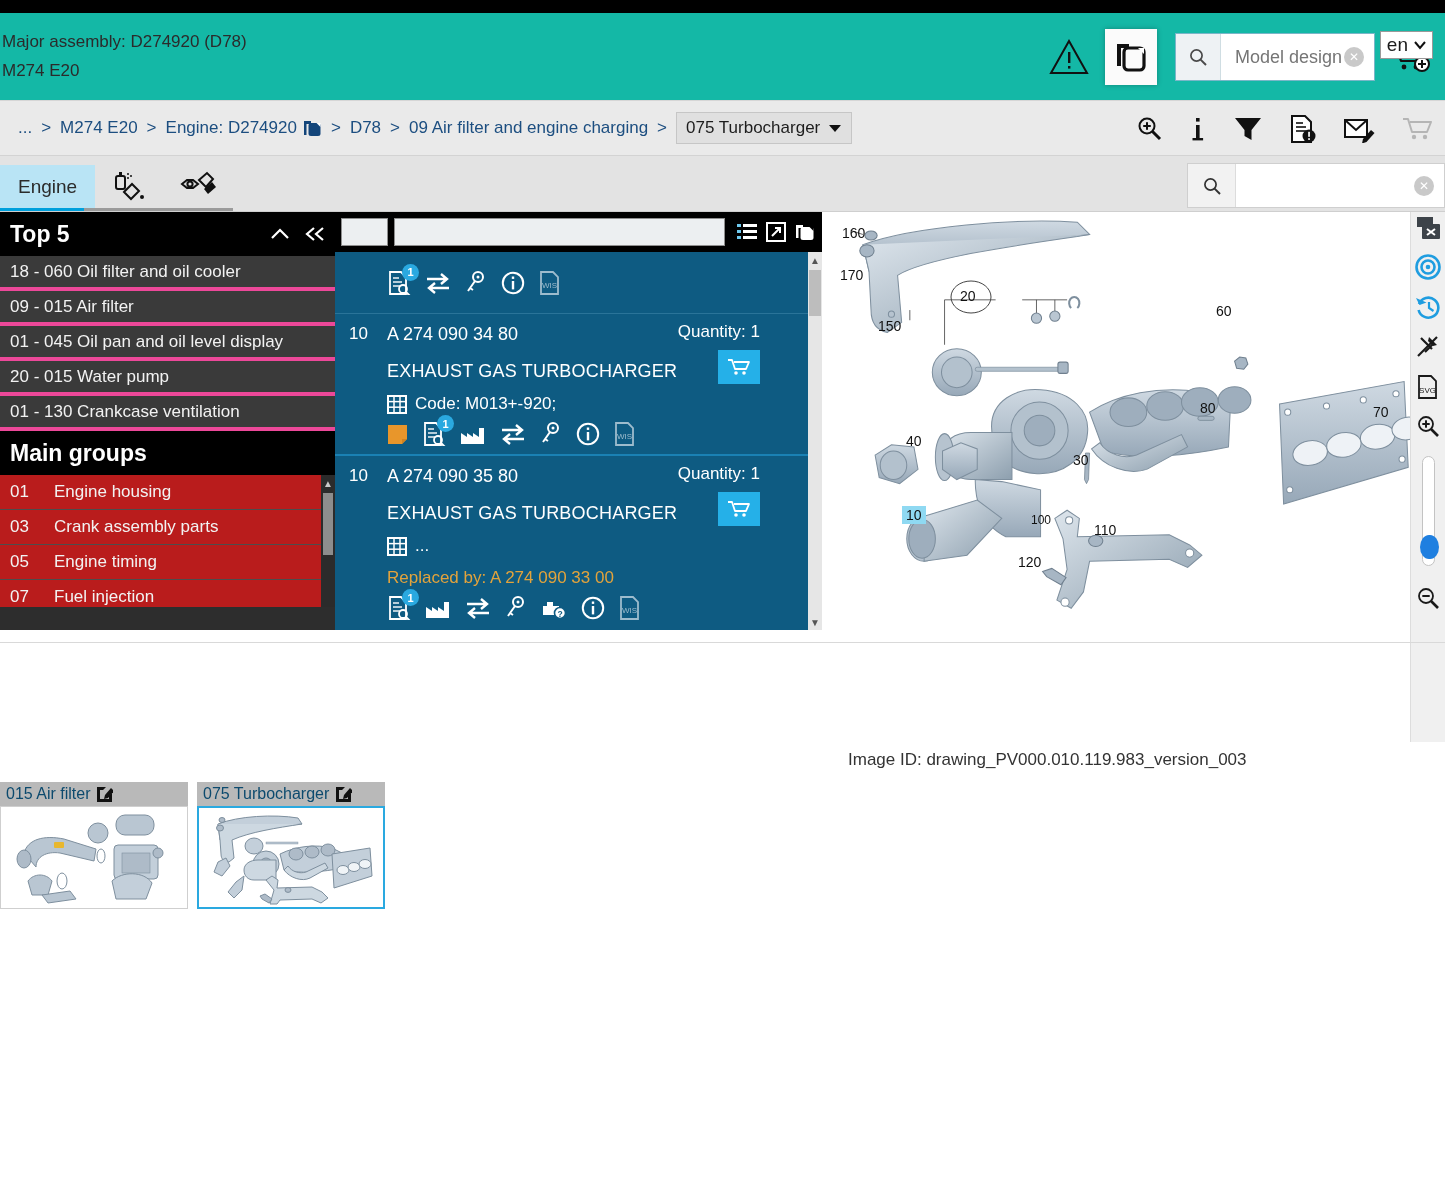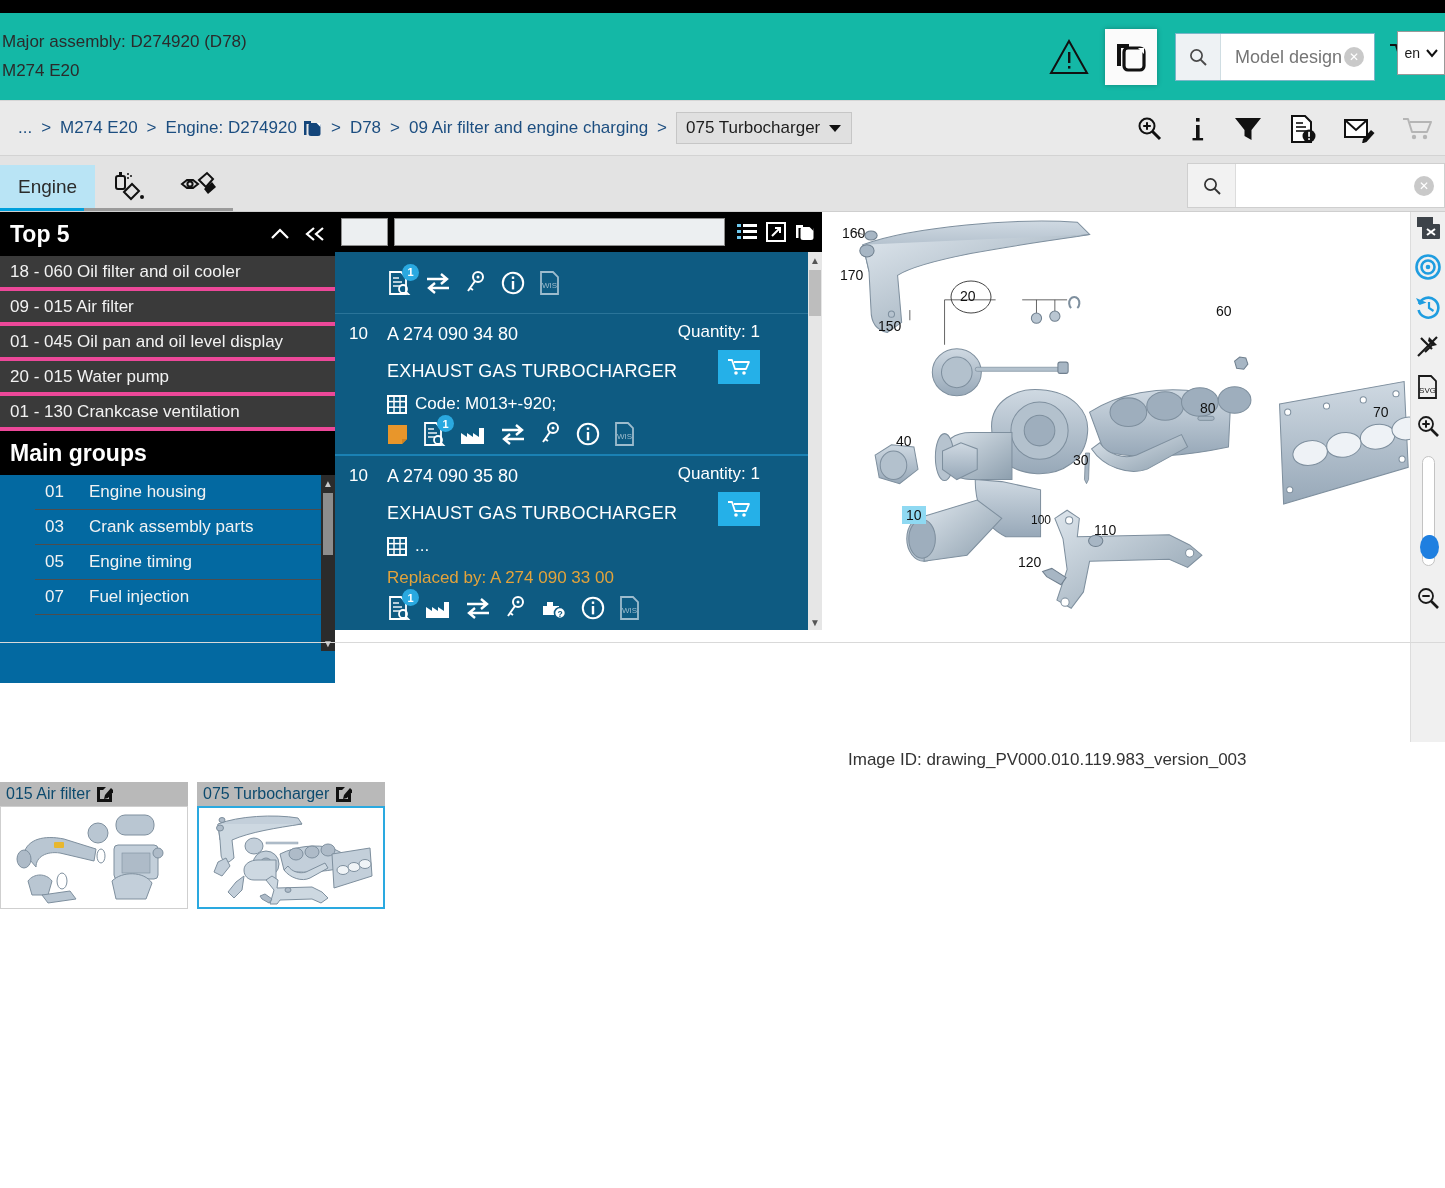--- a/index.html
+++ b/index.html
@@ -52,22 +52,22 @@
     border:0; outline:0; width:100%; font-size:18px; color:#8d8d8d;
     font-family:"Liberation Sans", sans-serif; background:transparent;
   }
   .clear-x {
     position:absolute; right:10px; top:50%; transform:translateY(-50%);
     width:20px; height:20px; border-radius:50%; background:#c9c9c9; color:#fff;
     font-size:12px; display:flex; align-items:center; justify-content:center; cursor:pointer;
   }
   .hdr-cart { width:70px; display:flex; align-items:center; justify-content:center; }
   .lang-sel {
-    margin-right:0; border:1px solid #999; background:#fff; height:44px;
-    display:flex; align-items:center; padding:0 4px 0 6px; font-size:14px; cursor:pointer;
+    margin-right:12px; border:1px solid #999; background:#fff; height:28px;
+    display:flex; align-items:center; padding:0 4px 0 6px; font-size:19px; cursor:pointer;
     position:absolute; right:0; top:18px;
   }
 
   
   .crumbbar {
     height:55px; background:#eaeaea; display:flex; align-items:center;
     padding:0 8px 0 18px; border-bottom:1px solid #d3d3d3; position:relative;
   }
   .crumbs { display:flex; align-items:center; font-size:17px; color:#1c4e80; gap:0; }
   .crumb { cursor:pointer; white-space:nowrap; }
@@ -118,21 +118,21 @@
   .panel-head {
     background:#000; color:#fff; height:44px; display:flex; align-items:center;
     padding:0 10px 0 10px; font-size:23px; font-weight:bold; position:relative;
   }
   .panel-head .ctrls { position:absolute; right:8px; top:0; height:44px; display:flex; align-items:center; gap:12px; }
   .side-list { background:#3a3a3a; }
   .side-item {
     height:35px; display:flex; align-items:center; padding-left:10px;
     color:#f2f2f2; font-size:17px; border-bottom:4px solid #ec4899; cursor:pointer;
   }
-  .mg-list { position:relative; background:#0369a1; height:208px; overflow:hidden;padding-left:35px; }
+  .mg-list { position:relative; background:#b91c1c; height:132px; overflow:hidden; }
   .mg-item {
     height:35px; display:flex; align-items:center; padding-left:10px;
     color:#f2f2f2; font-size:17px; border-bottom:1px solid #4d4d4d; cursor:pointer;
   }
   .mg-num { width:44px; display:inline-block; }
   .mg-scroll {
     position:absolute; right:0; top:0; width:14px; height:176px; background:#2b2b2b;
   }
   .mg-scroll .thumb { position:absolute; top:18px; left:2px; width:10px; height:62px; background:#8d8d8d; }
   .mg-scroll .up, .mg-scroll .down {
@@ -778,21 +778,21 @@
     <div style="position:absolute;left:20px;top:13px;font-size:14px;color:#111;">160</div>
     <div style="position:absolute;left:18px;top:55px;font-size:14px;color:#111;">170</div>
     <div style="position:absolute;left:56px;top:106px;font-size:14px;color:#111;">150</div>
     <div style="position:absolute;left:138px;top:76px;font-size:14px;color:#111;">20</div>
     <svg style="position:absolute;left:128px;top:68px;" width="42" height="34">
         <ellipse cx="21" cy="17" rx="20" ry="16" fill="none" stroke="#444" stroke-width="1"></ellipse>
       </svg>
     <div style="position:absolute;left:394px;top:91px;font-size:14px;color:#111;">60</div>
     <div style="position:absolute;left:378px;top:188px;font-size:14px;color:#111;">80</div>
     <div style="position:absolute;left:551px;top:192px;font-size:14px;color:#111;">70</div>
-    <div style="position:absolute;left:74px;top:221px;font-size:14px;color:#111;">40</div>
+    <div style="position:absolute;left:84px;top:221px;font-size:14px;color:#111;">40</div>
     <div style="position:absolute;left:251px;top:240px;font-size:14px;color:#111;">30</div>
     <div style="position:absolute;left:80px;top:294px;font-size:14px;color:#111;background:#8fd9f2;padding:1px 4px;">10</div>
     <div style="position:absolute;left:209px;top:301px;font-size:12px;color:#111;">100</div>
     <div style="position:absolute;left:272px;top:310px;font-size:14px;color:#111;">110</div>
     <div style="position:absolute;left:196px;top:342px;font-size:14px;color:#111;">120</div>
 
     <div class="rtoolbar">
       <span class="ico">
         <svg width="25" height="24" viewBox="0 0 25 24">
             <rect x="1" y="1" width="16" height="10" fill="#3d4349"></rect>

